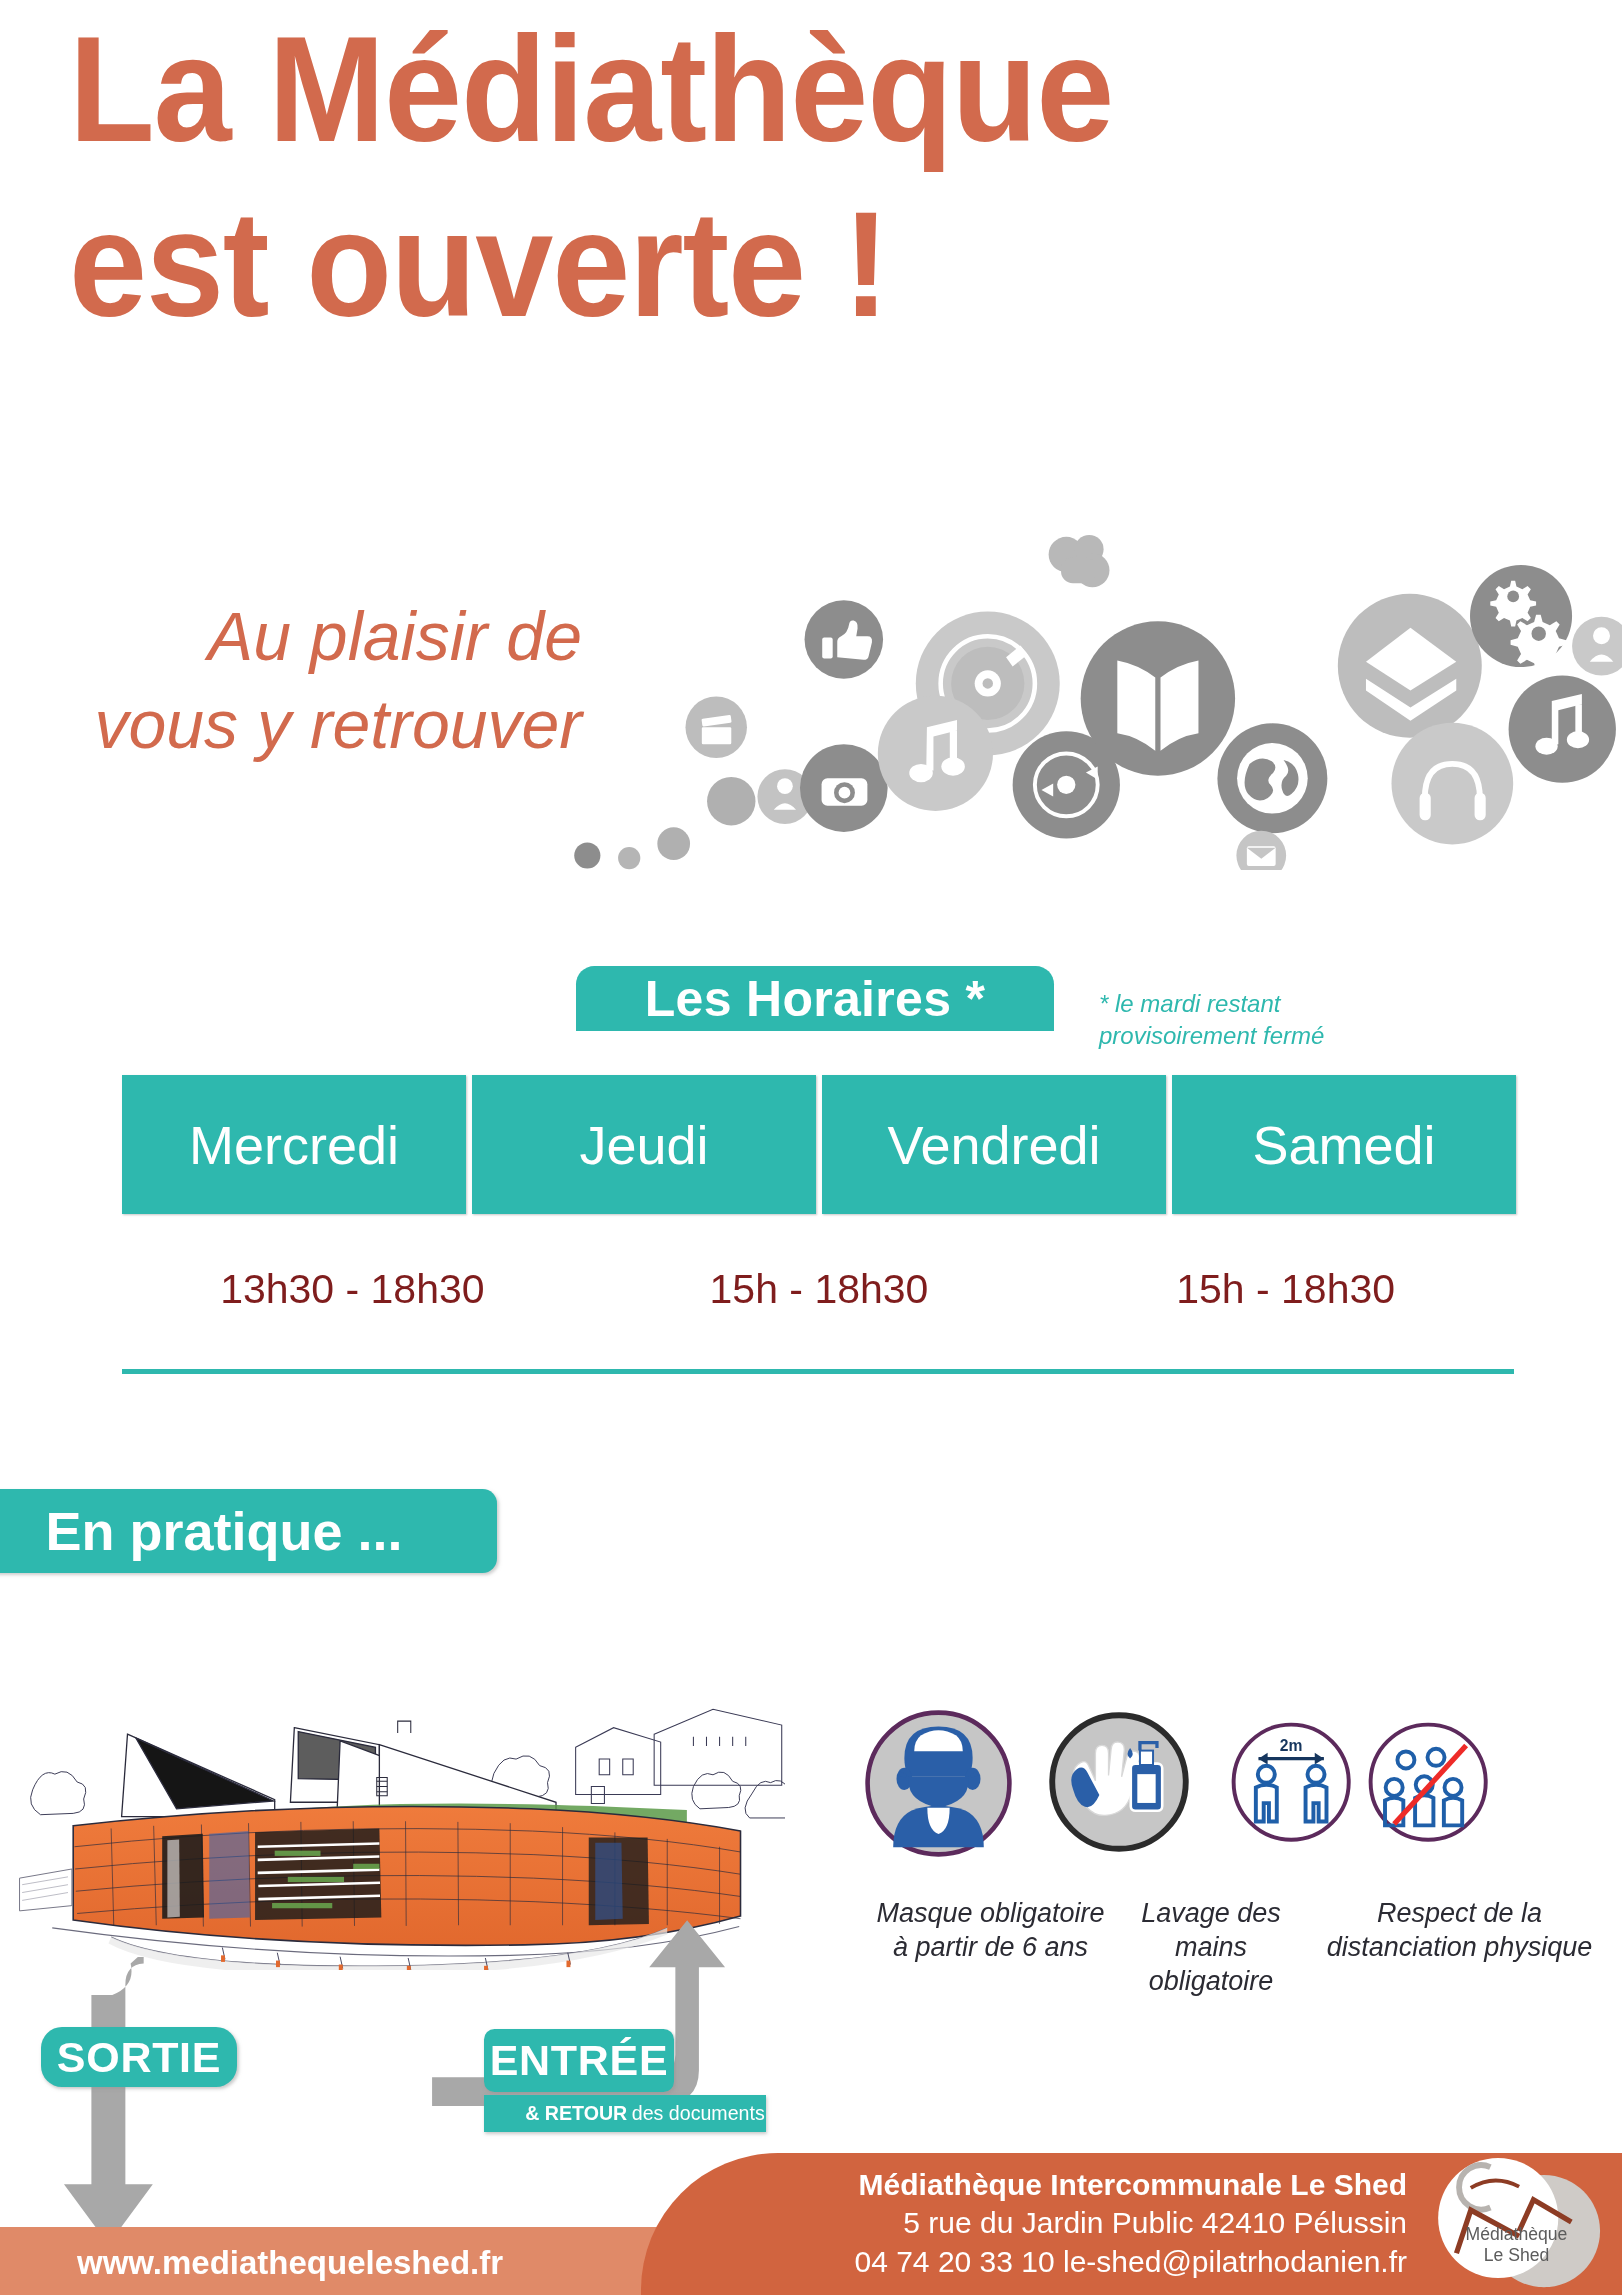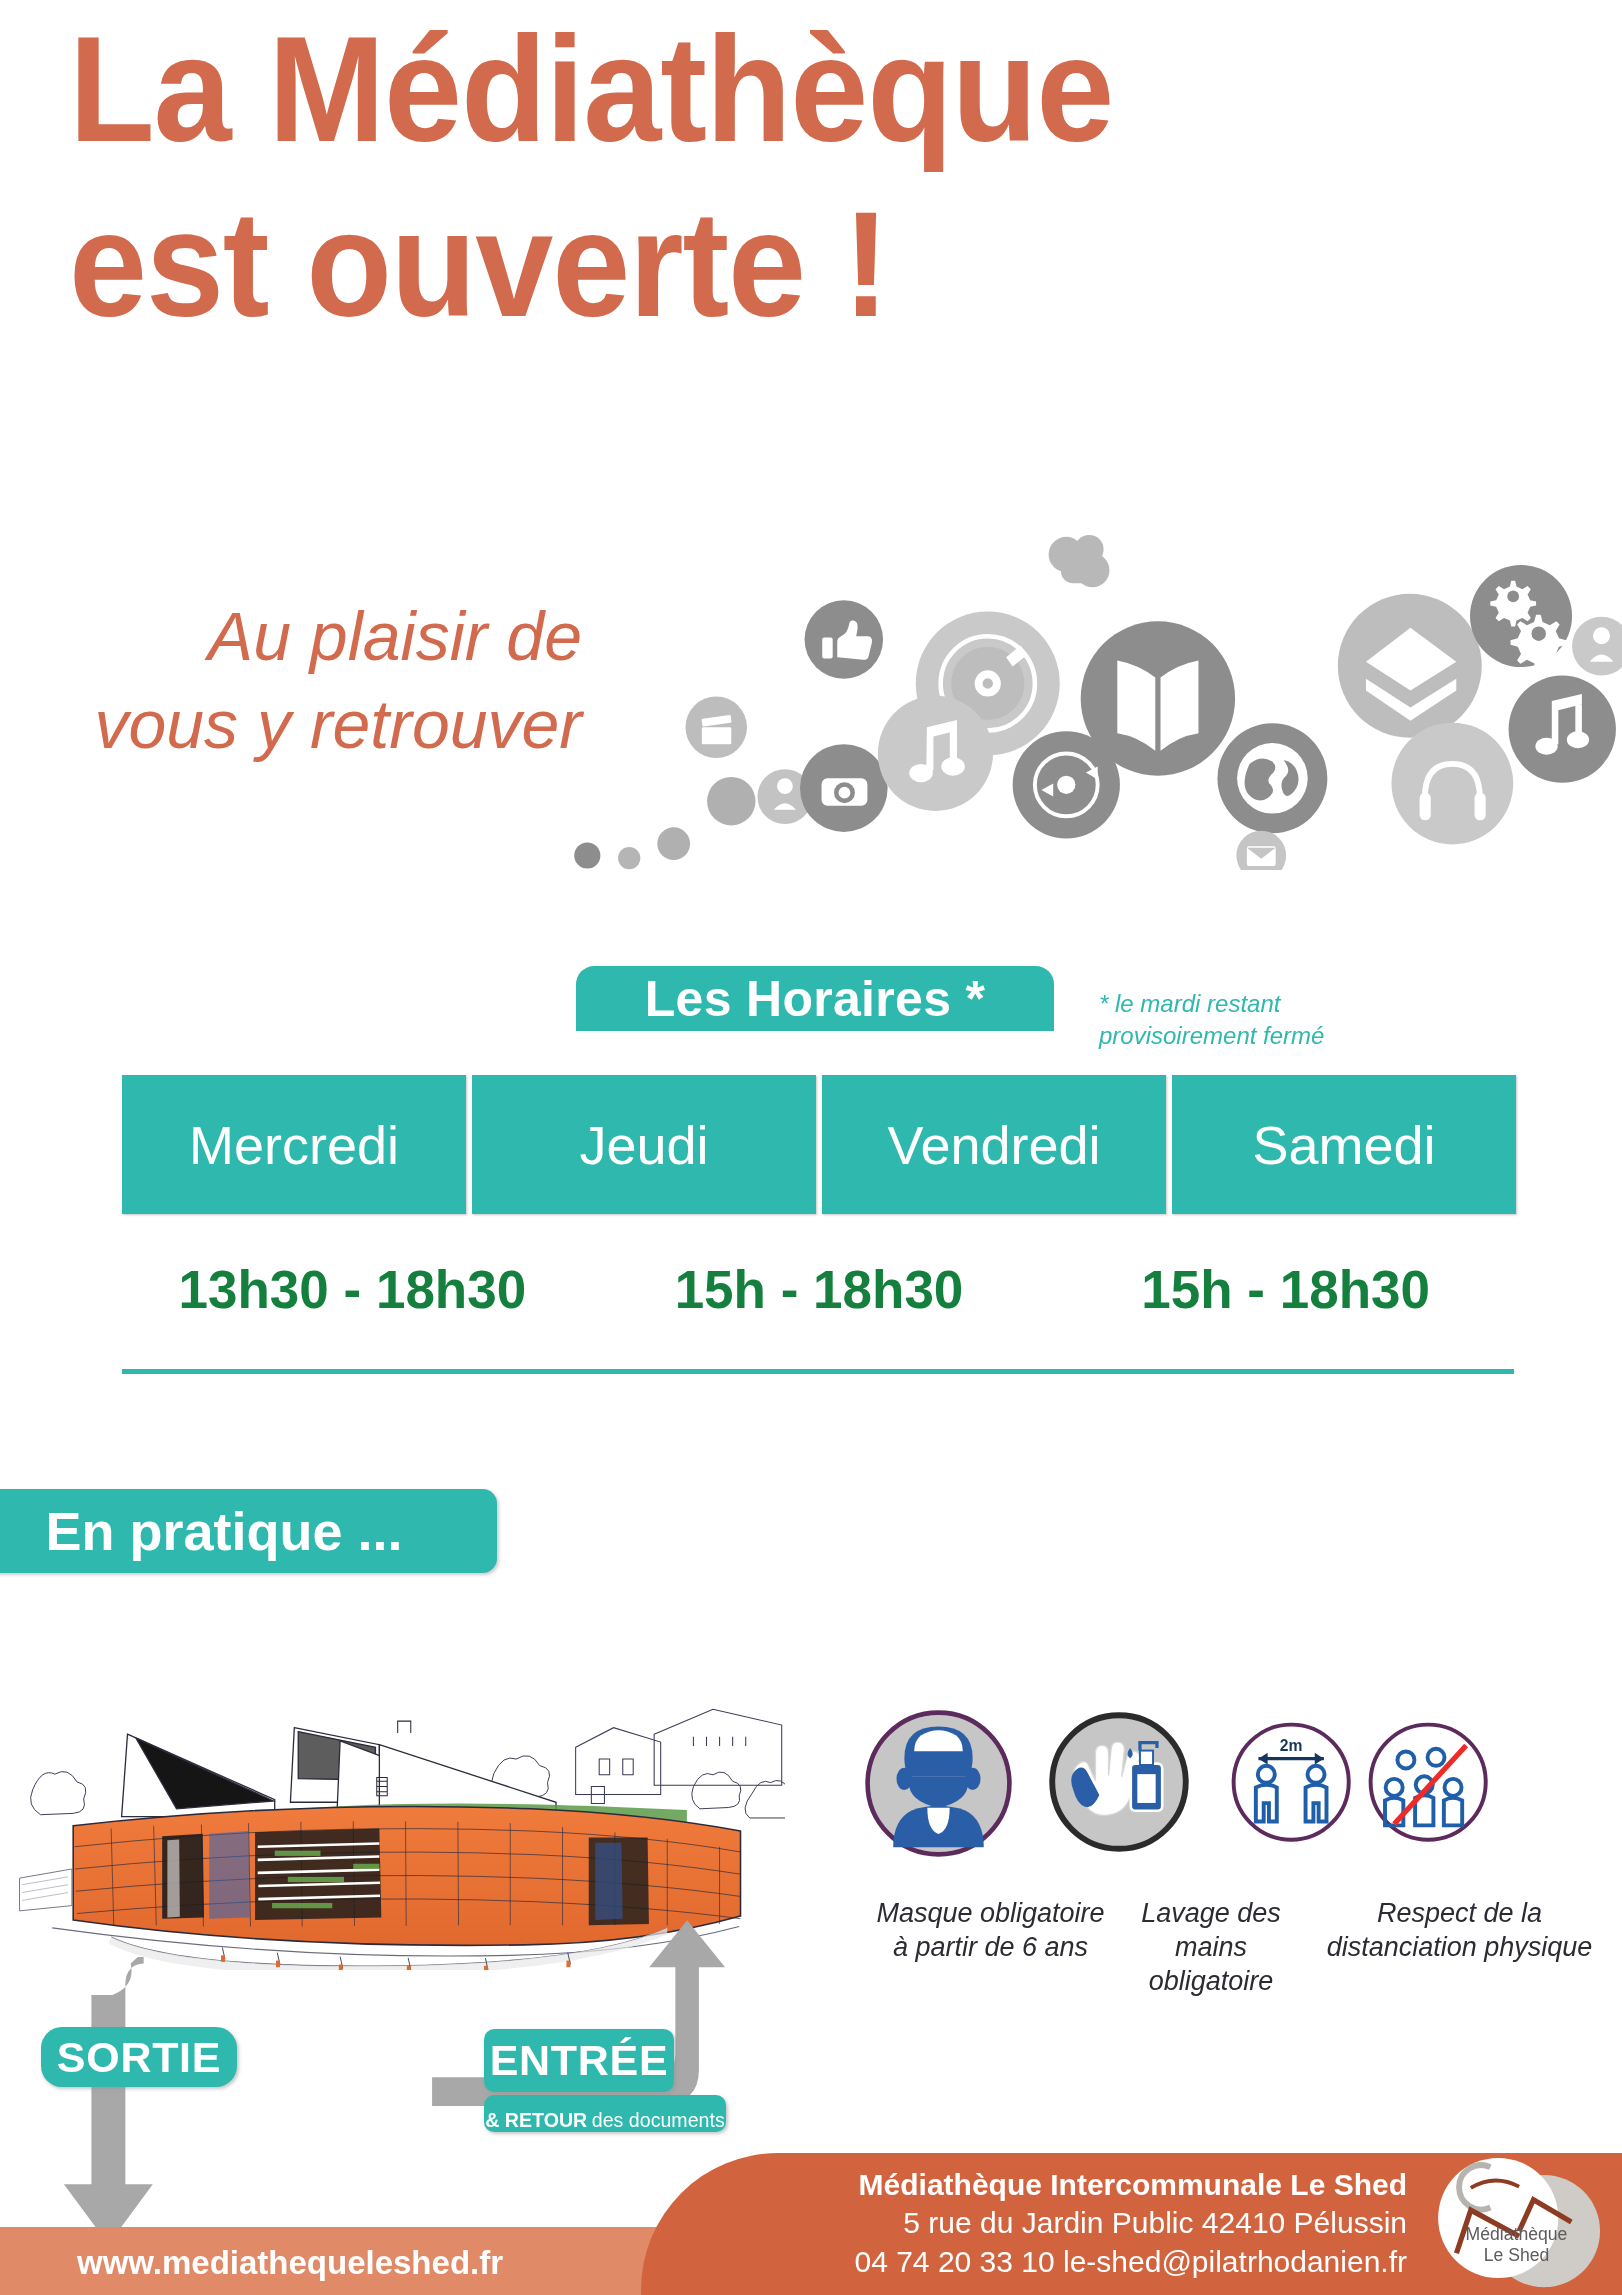--- a/index.html
+++ b/index.html
@@ -66,21 +66,21 @@
     display:flex;align-items:center;justify-content:center;
     font-size:54px;font-weight:normal;
     box-shadow:1.3px 1.3px 2px rgba(150,150,150,.55);
   }
   .hours-row{
     position:absolute;left:122px;top:1243px;width:1394px;height:92px;
     display:flex;gap:5.9px;
   }
   .hour-cell{
     flex:1;display:flex;align-items:center;justify-content:center;
-    color:#15803d;font-size:53px;font-weight:bold;
+    color:#7f1d1d;font-size:41px;font-weight:normal;
   }
   .hours-rule{
     position:absolute;left:122px;top:1369px;width:1392px;height:5.2px;background:#2eb8ae;
   }
 
   
   .pratique-tab{
     position:absolute;left:-19.6px;top:1489px;
     width:517px;height:84px;
     background:#2eb8ae;border-radius:0 14.4px 14.4px 0;
@@ -110,24 +110,25 @@
   .entree-wrap{position:absolute;left:484px;top:2029px;width:249px;}
   .entree-sign{
     width:190px;height:63px;background:#2eb8ae;border-radius:10.5px;
     color:#fff;font-weight:bold;font-size:43px;
     display:flex;align-items:center;justify-content:center;
     letter-spacing:0.7px;
     box-shadow:1.3px 2px 3.3px rgba(150,150,150,.5);
   }
   .entree-sub{
     margin-top:2.6px;
-    width:242px;height:37px;background:#2eb8ae;border-radius:10px;
+    width:242px;height:37px;background:#2eb8ae;border-radius:0;
     color:#fff;font-size:19.6px;
-    display:flex;align-items:flex-end;justify-content:center;
+    display:flex;align-items:center;justify-content:center;
     box-shadow:1.3px 2px 3.3px rgba(150,150,150,.5);
+    padding-left:40px;
   }
   .entree-sub b{font-weight:bold;margin-right:4.6px;}
 
   
   .covid{position:absolute;left:851px;top:1701px;width:759px;height:327px;}
   .covid-icons{position:relative;width:100%;height:196px;}
   .covid-ico{position:absolute;}
   .covid-ico svg{display:block;}
   .covid-captions{position:absolute;top:196px;left:0;width:100%;display:flex;}
   .cap{

